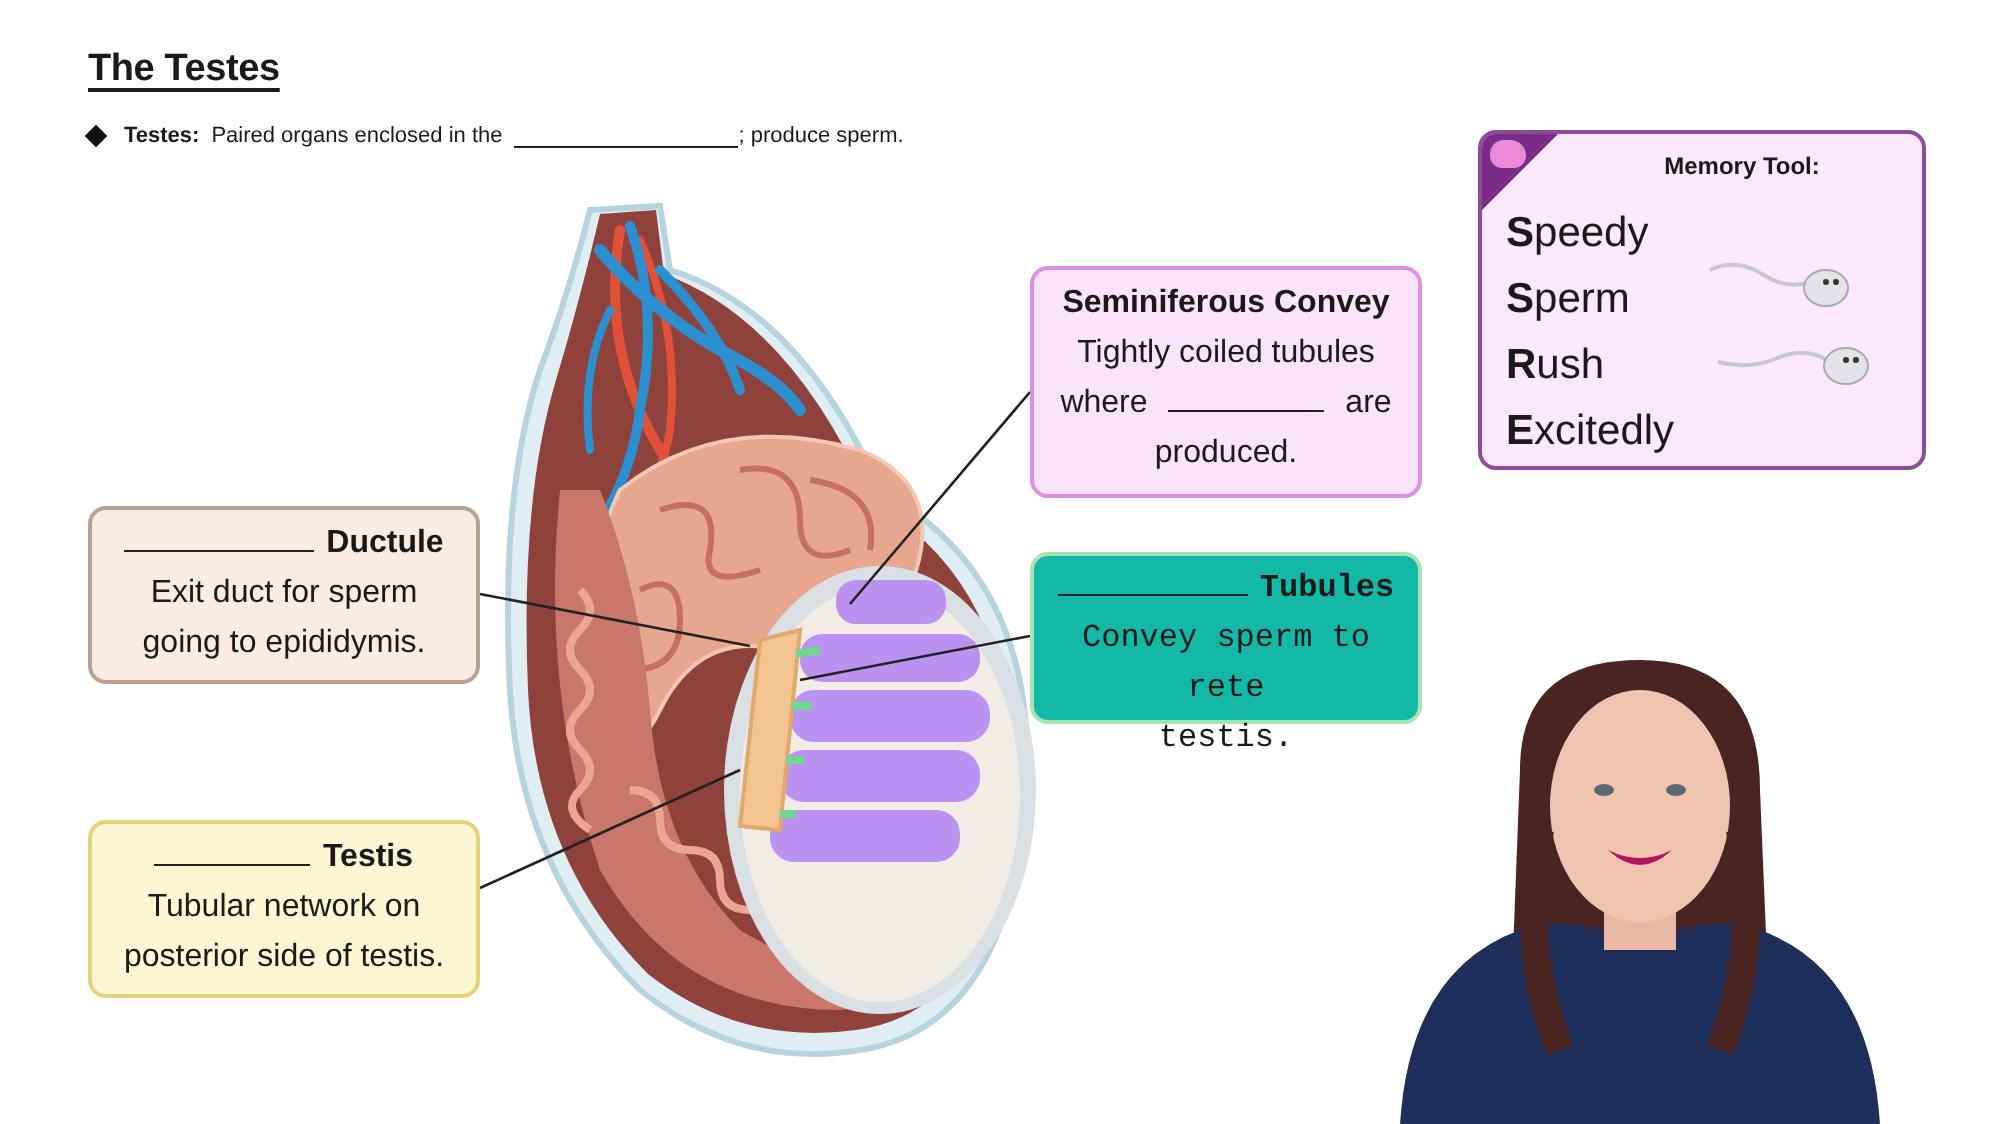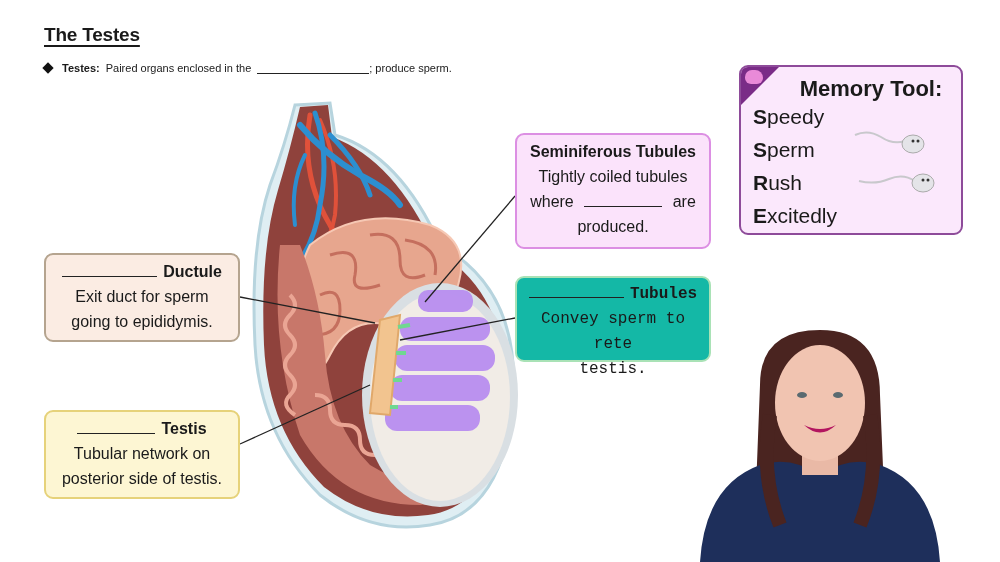--- a/index.html
+++ b/index.html
@@ -15,21 +15,21 @@
   .box { position:absolute; border-radius:9px; border:2px solid; text-align:center; font-size:16px; line-height:25px; box-sizing:border-box; padding-top:4px; }
   .box .head { font-weight:bold; }
   .box-ductule { left:44px; top:253px; width:196px; height:89px; background:#fbece3; border-color:#b5a48f; }
   .box-rete { left:44px; top:410px; width:196px; height:89px; background:#fdf6d3; border-color:#e6d27a; }
   .box-semin { left:515px; top:133px; width:196px; height:116px; background:#fbe3fb; border-color:#dc8fe3; }
   .box-tubuli { left:515px; top:276px; width:196px; height:86px; background:#14b8a6; border-color:#a9e2b6;font-family:Liberation Mono, monospace; }
 
   .memory { position:absolute; left:739px; top:65px; width:224px; height:170px; background:#fbe8fc; border:2px solid #8e4b9a; border-radius:9px; box-sizing:border-box; overflow:hidden; }
   .mem-corner { position:absolute; left:0; top:0; width:0; height:0; border-top:38px solid #7a2c87; border-right:38px solid transparent; }
   .brain { position:absolute; left:4px; top:3px; width:18px; height:14px; background:#e98ad8; border-radius:8px 9px 7px 7px; }
-  .mem-title { position:absolute; left:0; right:0; top:9px; text-align:center; padding-left:40px; font-weight:bold; font-size:22px; }
+  .mem-title { position:absolute; left:0; right:0; top:9px; text-align:center; padding-left:40px; font-weight:bold; font-size:12px; }
   .mem-item { position:absolute; left:12px; font-size:21px; }
   .mem-item b { font-weight:bold; }
 
   .presenter { position:absolute; left:700px; top:325px; width:240px; height:237px; }
 </style>
 </head>
 <body>
 
 <div class="abs title">The Testes</div>
 
@@ -105,21 +105,21 @@
   <div>going to epididymis.</div>
 </div>
 
 <div class="box box-rete">
   <div class="head"><span class="blank" style="width:78px;margin-right:6px"></span><span>Testis</span></div>
   <div>Tubular network on</div>
   <div>posterior side of testis.</div>
 </div>
 
 <div class="box box-semin">
-  <div class="head">Seminiferous Tubules</div>
+  <div class="head">Seminiferous Convey</div>
   <div>Tightly coiled tubules</div>
   <div><span>where</span> <span class="blank" style="width:78px;margin:0 6px"></span> <span>are</span></div>
   <div>produced.</div>
 </div>
 
 <div class="box box-tubuli">
   <div class="head"><span class="blank" style="width:95px;margin-right:6px"></span><span>Tubules</span></div>
   <div>Convey sperm to rete</div>
   <div>testis.</div>
 </div>

